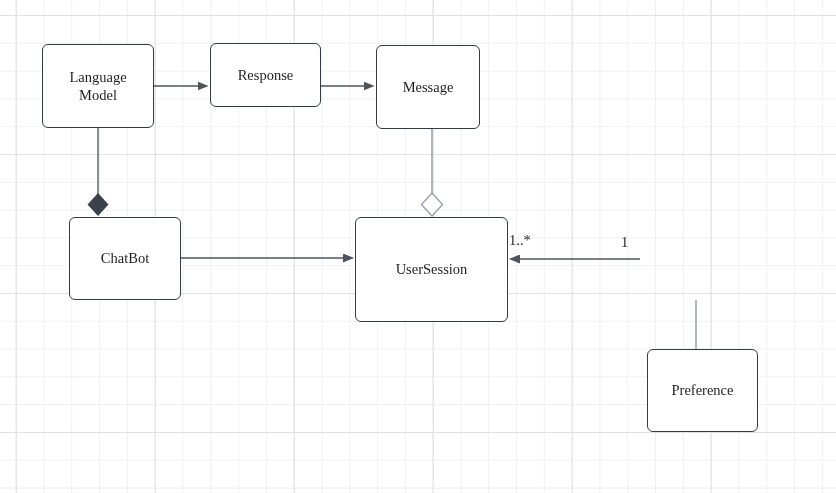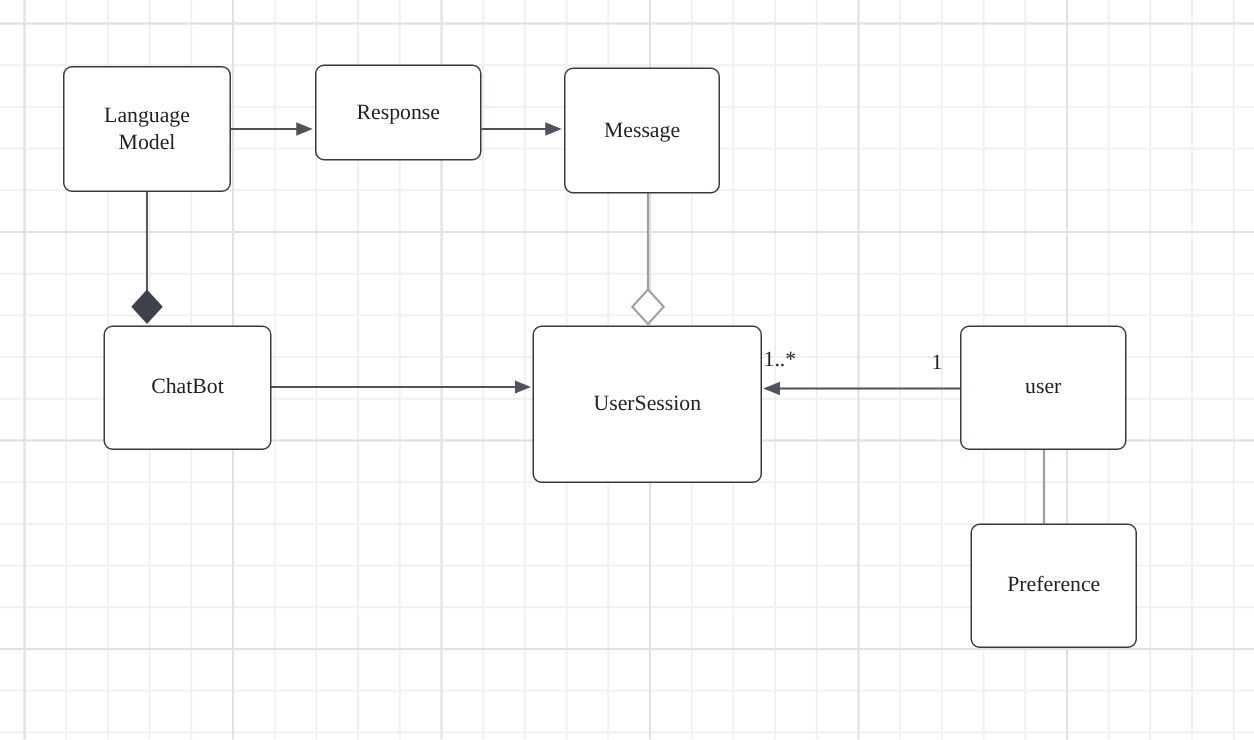--- a/index.html
+++ b/index.html
@@ -98,23 +98,20 @@
   </div>
   <div class="node" id="node-message">
     <span>Message</span>
   </div>
   <div class="node" id="node-chatbot">
     <span>ChatBot</span>
   </div>
   <div class="node" id="node-user-session">
     <span>UserSession</span>
   </div>
-  <div class="node" id="node-user">
-    <span>user</span>
-  </div>
   <div class="node" id="node-preference">
     <span>Preference</span>
   </div>
 
   <span class="edge-label" id="label-mult-target">1..*</span>
   <span class="edge-label" id="label-mult-source">1</span>
 
 </div>
 
 </body></html>

